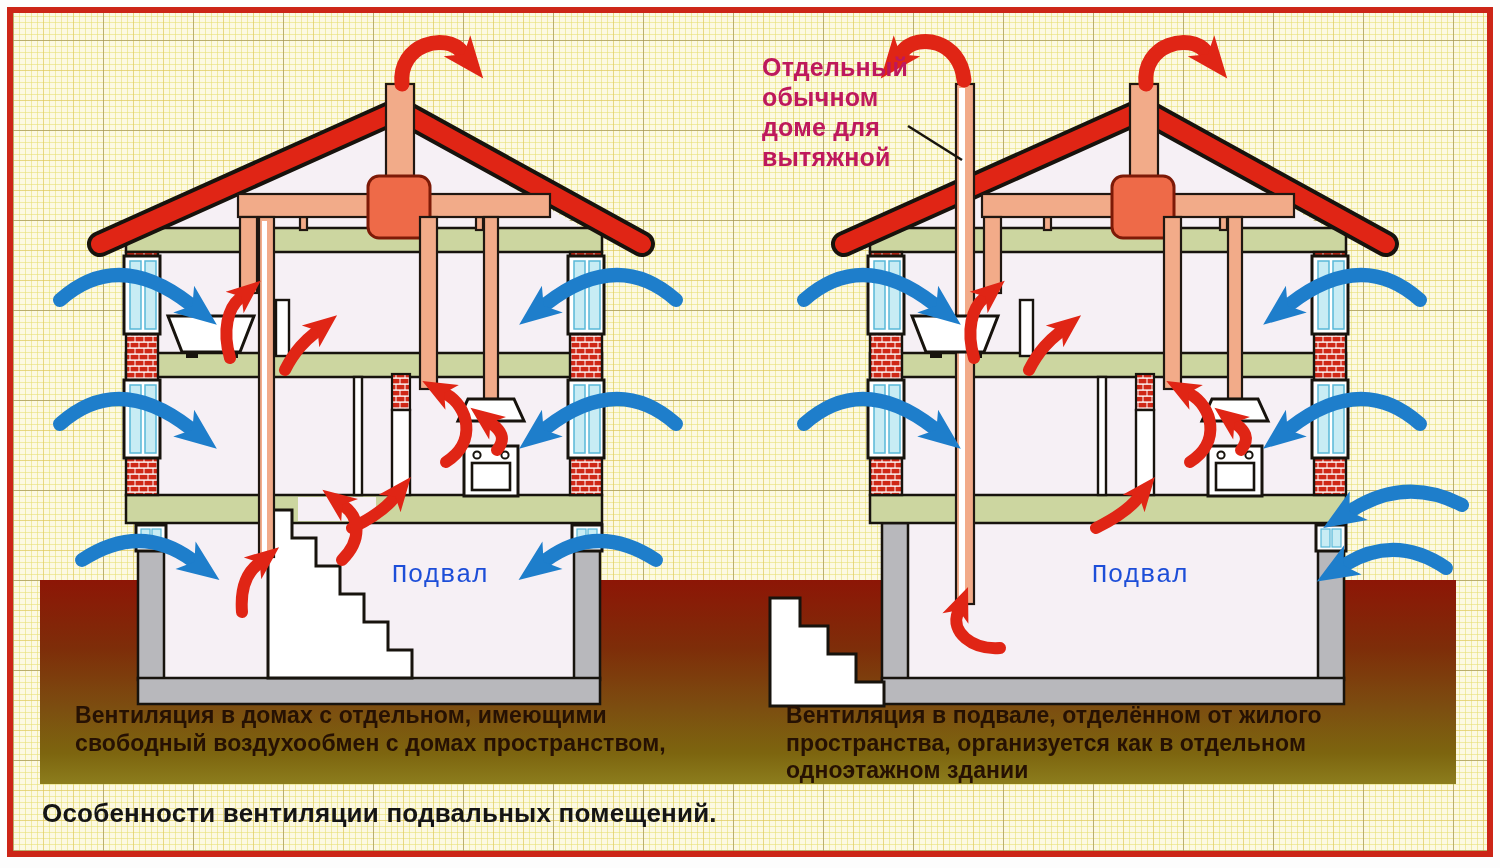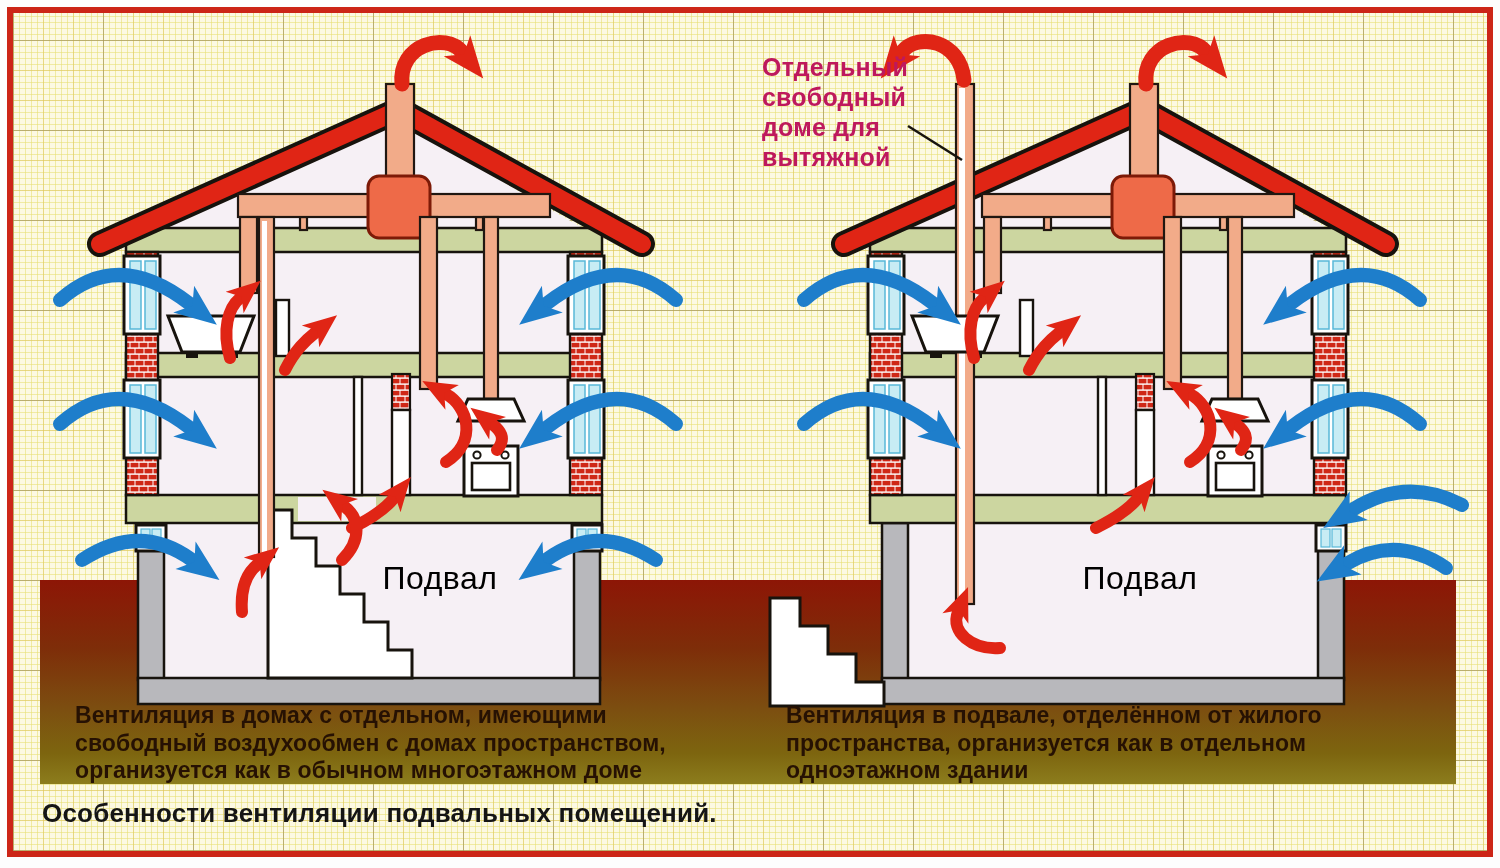--- a/index.html
+++ b/index.html
@@ -22,21 +22,21 @@
   .inter{fill:#f6f0f5;}
   .conc{fill:#b8b8bc;stroke:#17130d;stroke-width:2.5;}
   .duct{fill:#f2ab89;stroke:#201711;stroke-width:2.2;}
   .whitebox{fill:#ffffff;stroke:#17130d;stroke-width:3;}
   .grille{fill:#ffffff;stroke:#17130d;stroke-width:2.4;}
   .red-arrow{fill:none;stroke:#e02515;stroke-width:12;stroke-linecap:round;marker-end:url(#mred);}
   .red-arrow-big{fill:none;stroke:#e02515;stroke-width:15;stroke-linecap:round;marker-end:url(#mredbig);}
   .blue-arrow{fill:none;stroke:#1e7ecb;stroke-width:14;stroke-linecap:round;marker-end:url(#mblue);}
   
   .annotation{position:absolute;left:762px;top:52px;color:#be185d;font-size:25px;line-height:30px;font-weight:700;letter-spacing:.2px;}
-  .basement-label{position:absolute;color:#000000;font-size:32px;font-weight:400;letter-spacing:.5px;}
+  .basement-label{position:absolute;color:#1d4ed8;font-size:26px;font-weight:400;letter-spacing:.5px;font-family:Liberation Mono, monospace;}
   .bl-left{left:370px;top:560px;width:140px;text-align:center;}
   .bl-right{left:1070px;top:560px;width:140px;text-align:center;}
   .caption{position:absolute;color:#261103;font-size:23px;line-height:27.5px;font-weight:700;letter-spacing:.1px;}
   .cap-left{left:75px;top:702px;width:680px;}
   .cap-right{left:786px;top:702px;width:690px;}
   .main-title{position:absolute;left:42px;top:798px;color:#151515;font-size:26px;font-weight:700;letter-spacing:.2px;text-align:right;}
 </style>
 </head>
 <body>
 
@@ -295,32 +295,31 @@
         <path class="blue-arrow" d="M1420,300 Q1362,248 1290,304"></path>
         <path class="blue-arrow" d="M1420,424 Q1362,372 1290,428"></path>
         <path class="blue-arrow" d="M1462,505 Q1406,476 1352,510"></path>
         <path class="blue-arrow" d="M1446,568 Q1396,534 1346,564"></path>
       </g>
     </g>
   </svg>
 
   <div class="annotation">
     <div>Отдельный</div>
-    <div>свободный</div>
+    <div>обычном</div>
     <div>доме для</div>
     <div>вытяжной</div>
   </div>
 
   <div class="basement-label bl-left">Подвал</div>
   <div class="basement-label bl-right">Подвал</div>
 
   <div class="caption cap-left">
     <div>Вентиляция в домах с отдельном, имеющими</div>
     <div>свободный воздухообмен с домах пространством,</div>
-    <div>организуется как в обычном многоэтажном доме</div>
   </div>
 
   <div class="caption cap-right">
     <div>Вентиляция в подвале, отделённом от жилого</div>
     <div>пространства, организуется как в отдельном</div>
     <div>одноэтажном здании</div>
   </div>
 
   <div class="main-title">Особенности вентиляции подвальных помещений.</div>
 </div>

